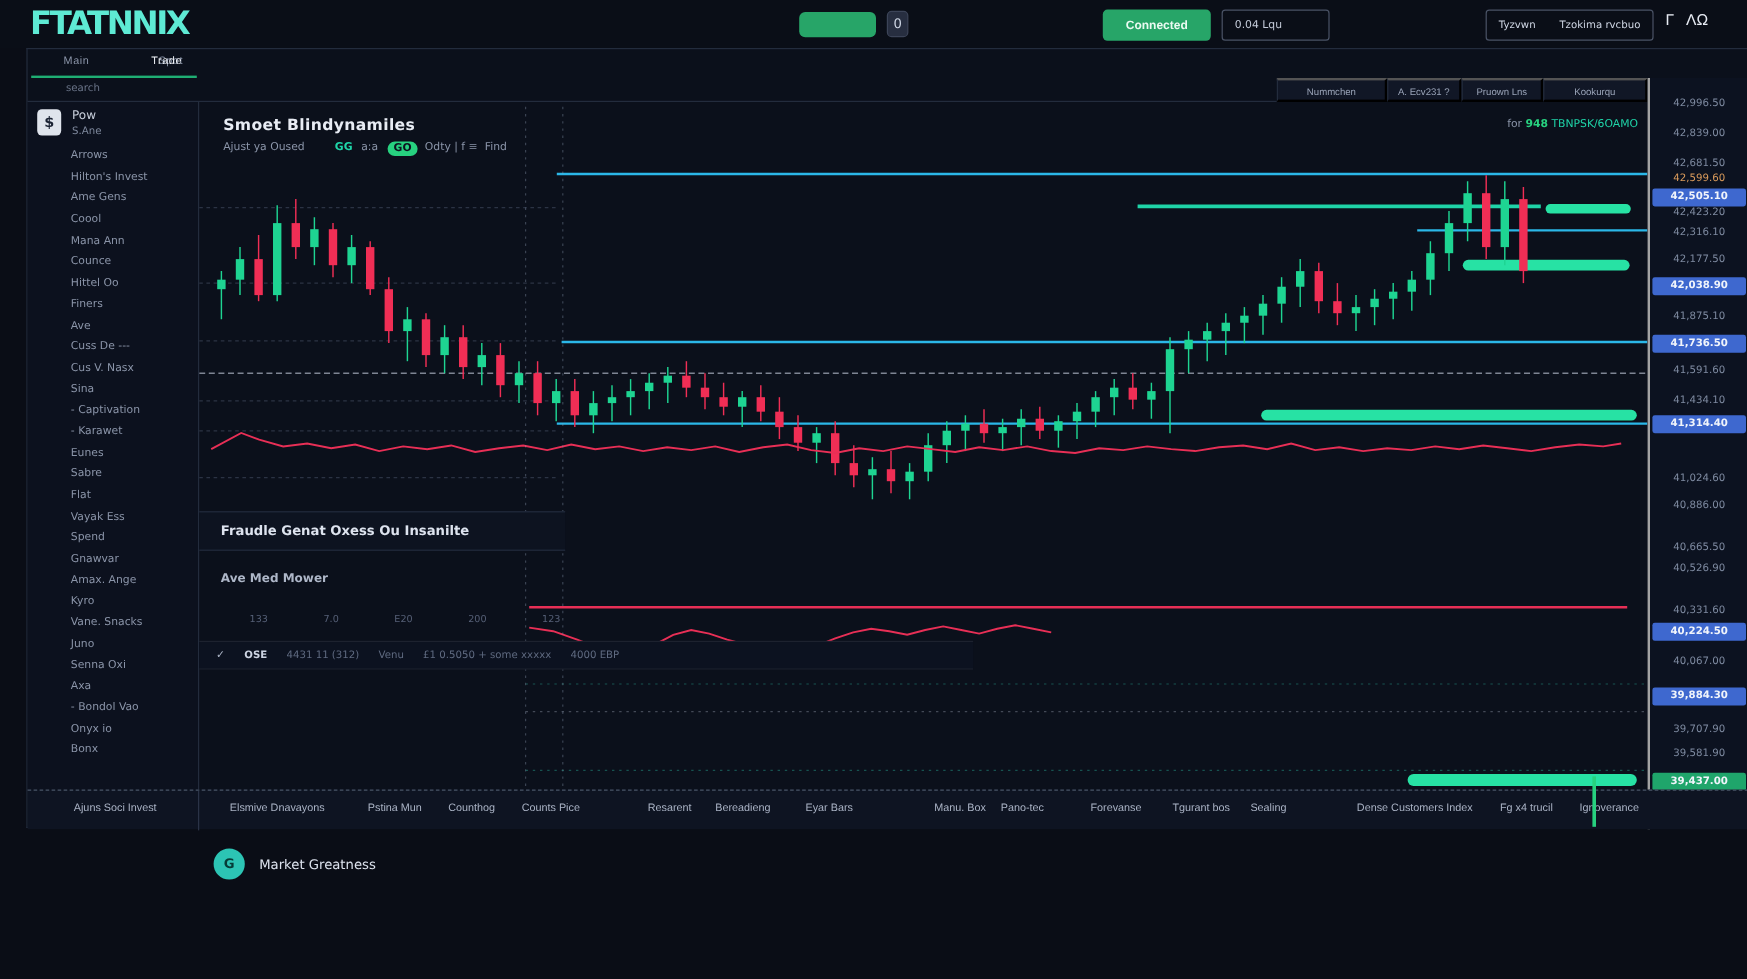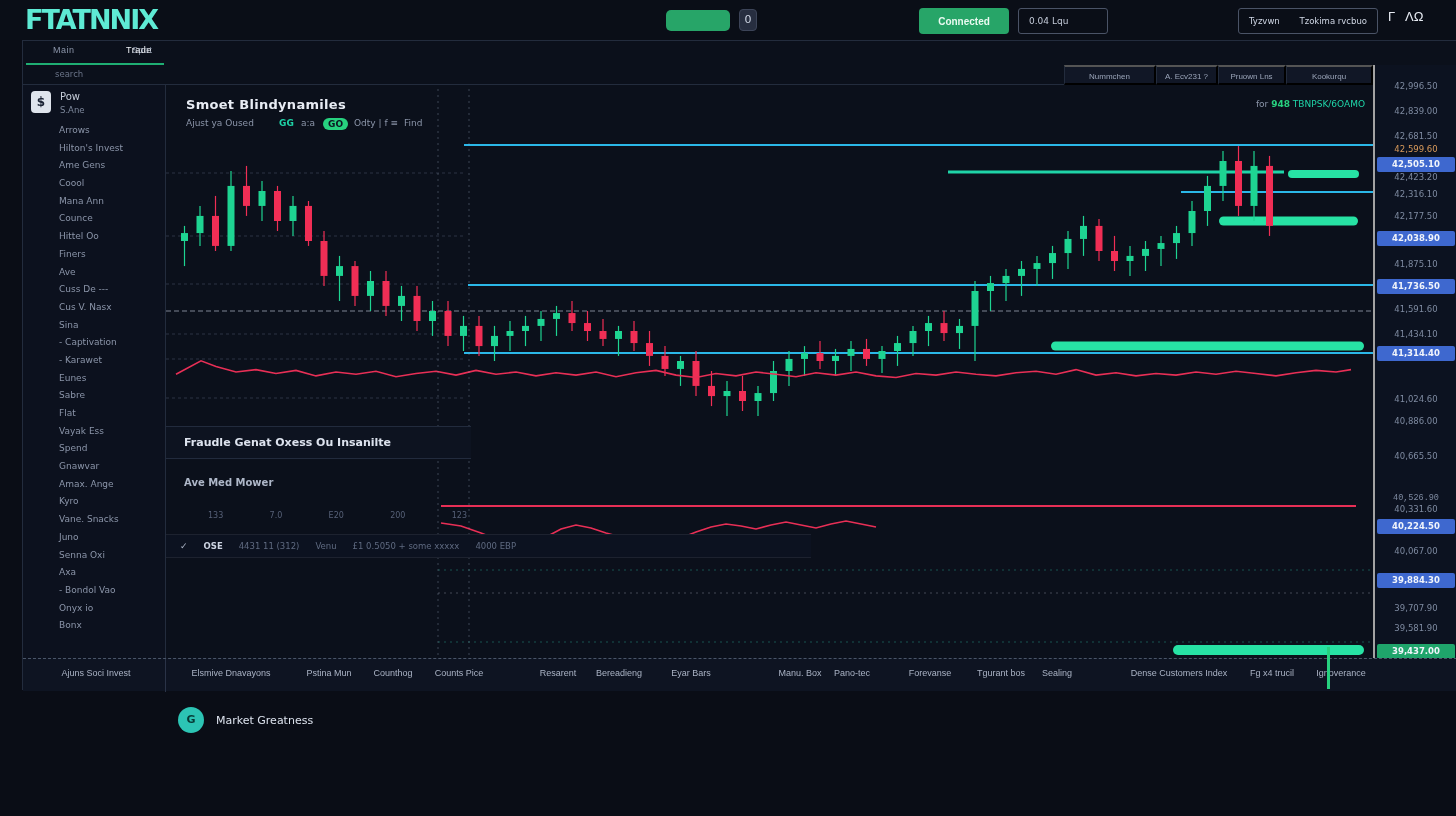--- a/index.html
+++ b/index.html
@@ -375,21 +375,21 @@
         <div class="ax-label" style="top: 146px;">42,177.50</div>
         <div class="ax-badge blue" style="top: 166px;">42,038.90</div>
         <div class="ax-label" style="top: 194px;">41,875.10</div>
         <div class="ax-badge blue" style="top: 214px;">41,736.50</div>
         <div class="ax-label" style="top: 239px;">41,591.60</div>
         <div class="ax-label" style="top: 264px;">41,434.10</div>
         <div class="ax-badge blue" style="top: 281px;">41,314.40</div>
         <div class="ax-label" style="top: 329px;">41,024.60</div>
         <div class="ax-label" style="top: 351px;">40,886.00</div>
         <div class="ax-label" style="top: 386px;">40,665.50</div>
-        <div class="ax-label" style="top: 428px; font-family: Liberation Mono, monospace;">40,526.90</div>
+        <div class="ax-label" style="top: 404px;">40,526.90</div>
         <div class="ax-label" style="top: 439px;">40,331.60</div>
         <div class="ax-badge blue" style="top: 454px;">40,224.50</div>
         <div class="ax-label" style="top: 481px;">40,067.00</div>
         <div class="ax-badge blue" style="top: 508px;">39,884.30</div>
         <div class="ax-label" style="top: 538px;">39,707.90</div>
         <div class="ax-label" style="top: 558px;">39,581.90</div>
         <div class="ax-badge green" style="top: 579px;">39,437.00</div>
       </div>
 
     <div class="toolbar" id="toolbar">

